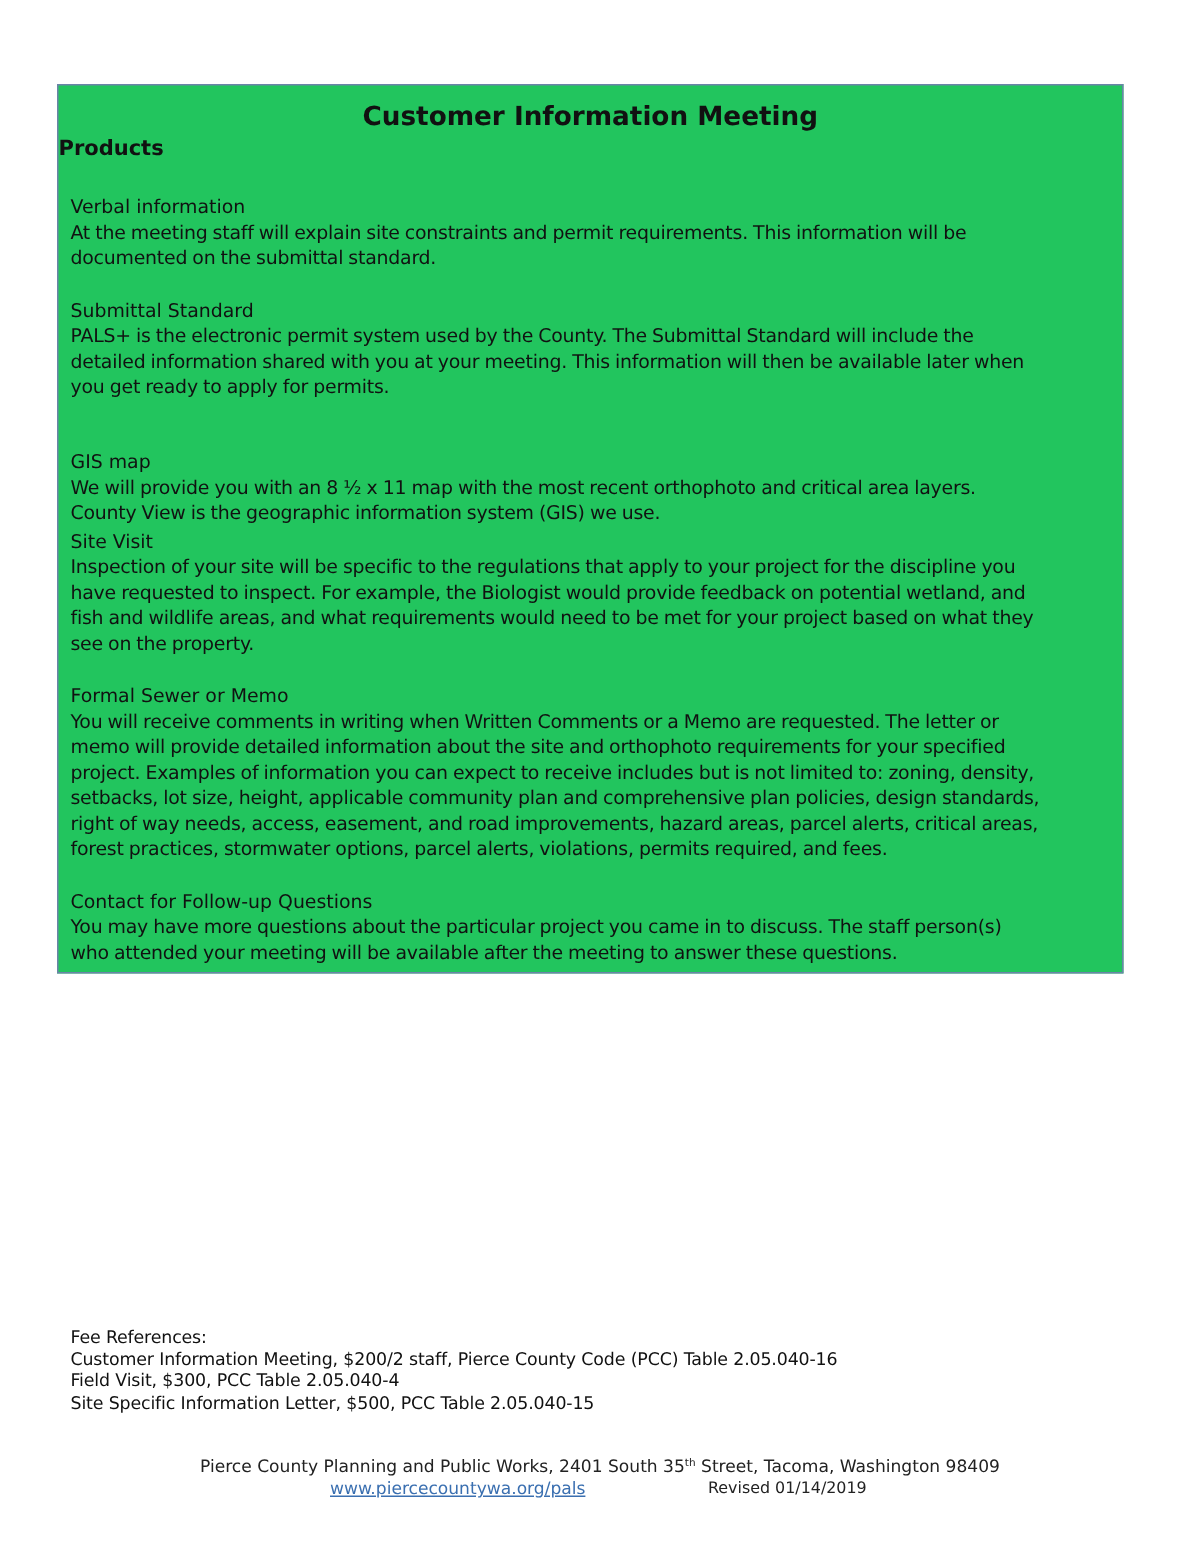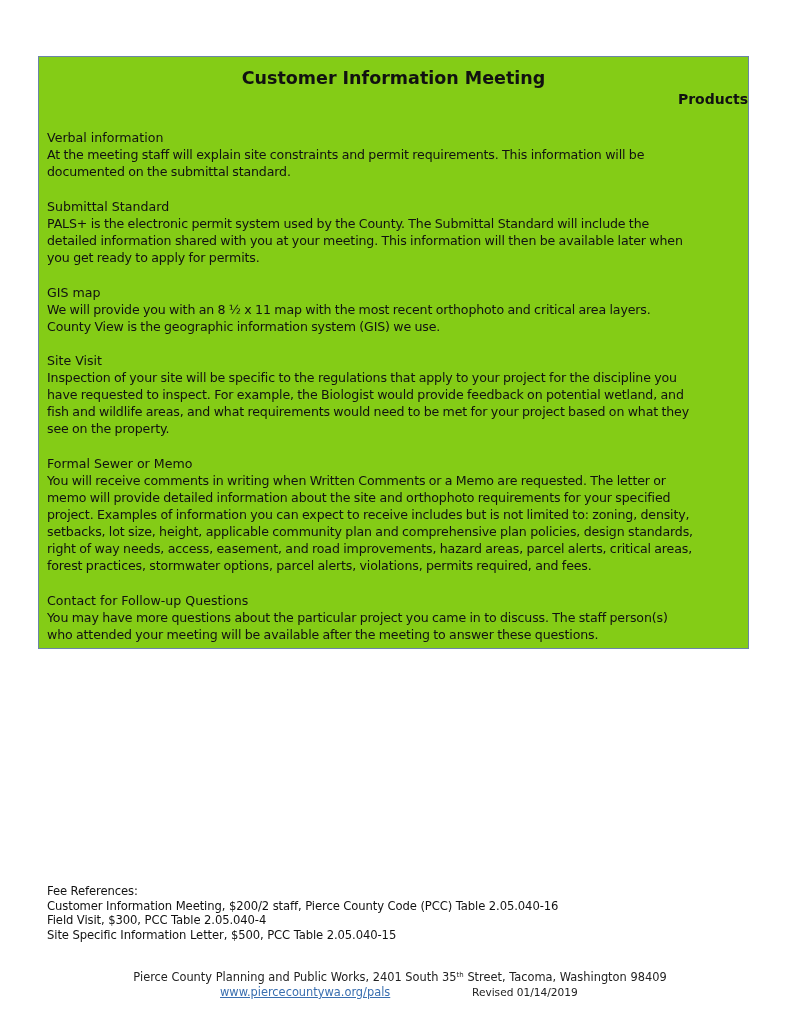--- a/index.html
+++ b/index.html
@@ -14,40 +14,40 @@
       font-family: "DejaVu Sans", sans-serif;
       color: #111111;
       overflow: hidden;
     }
     .info-box {
       position: absolute;
       left: 38px;
       top: 56px;
       width: 711px;
       height: 593px;
-      background: #84cc16;
+      background: #22c55e;
       border: 1.5px solid #6b84a8;
       box-sizing: border-box;
     }
     .title {
       position: absolute;
       left: 0;
       right: 0;
       top: 10px;
       text-align: center;
       font-weight: bold;
       font-size: 17.5px;
       line-height: 22px;
     }
     .subtitle {
       position: absolute;
       left: 0;
       right: 0;
       top: 33px;
-      text-align: right;
+      text-align: left;
       font-weight: bold;
       font-size: 14px;
       line-height: 18px;
     }
     .section {
       position: absolute;
       left: 8px;
       right: 0;
     }
     .section-heading {
@@ -135,21 +135,21 @@
 
   <div class="section" style="top:141px;">
     <div class="section-heading">Submittal Standard</div>
     <div class="section-body">
       <span class="ln">PALS+ is the electronic permit system used by the County.  The Submittal Standard will include the</span>
       <span class="ln">detailed information shared with you at your meeting.  This information will then be available later when</span>
       <span class="ln">you get ready to apply for permits.</span>
     </div>
   </div>
 
-  <div class="section" style="top:227px;">
+  <div class="section" style="top:242px;">
     <div class="section-heading">GIS map</div>
     <div class="section-body">
       <span class="ln">We will provide you with an 8 ½ x 11 map with the most recent orthophoto and critical area layers.</span>
       <span class="ln">County View is the geographic information system (GIS) we use.</span>
     </div>
   </div>
 
   <div class="section" style="top:295px;">
     <div class="section-heading">Site Visit</div>
     <div class="section-body">

